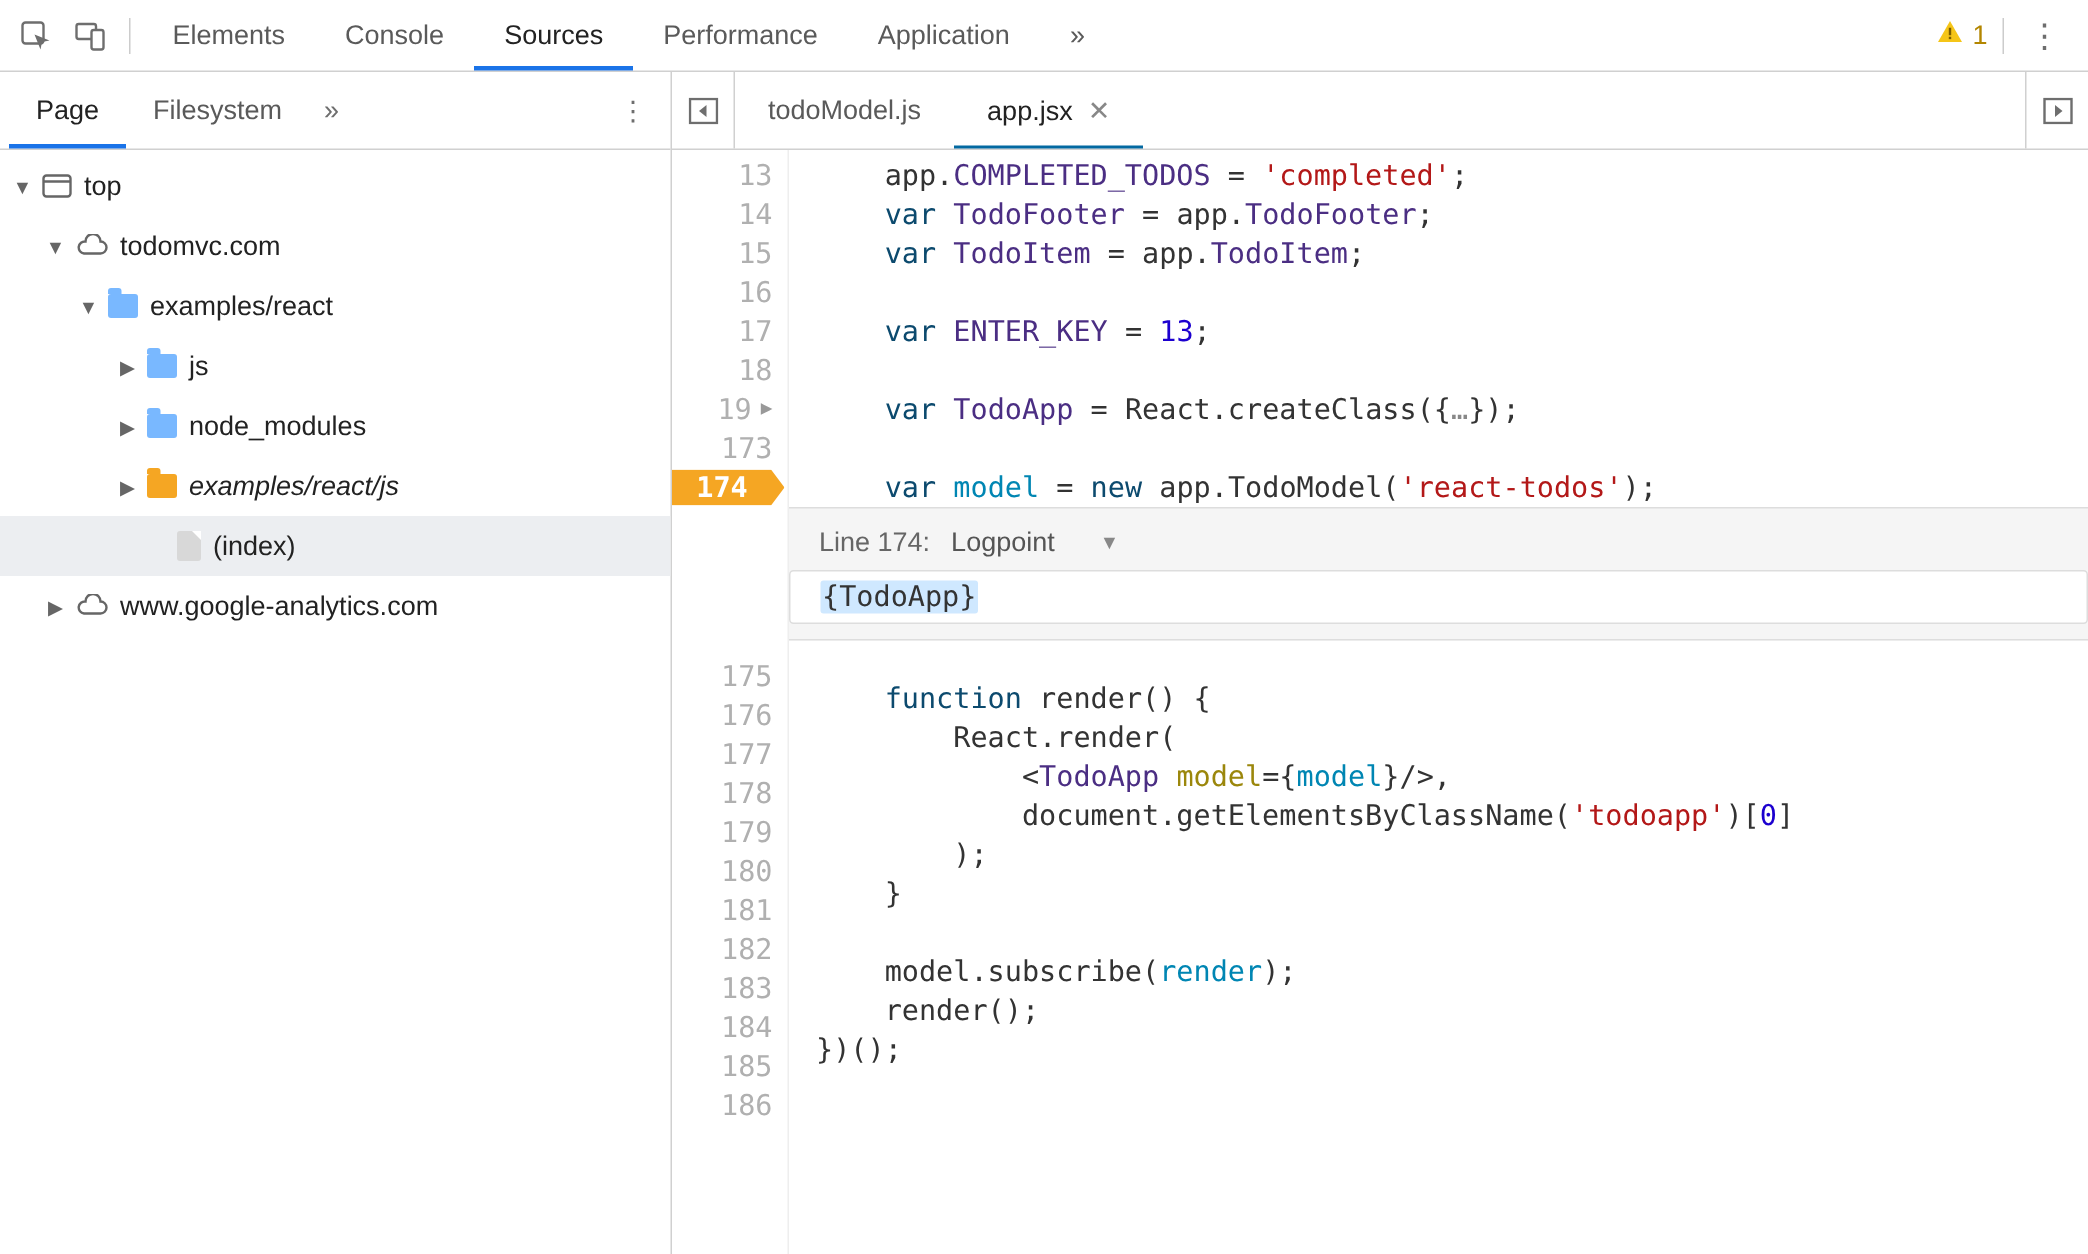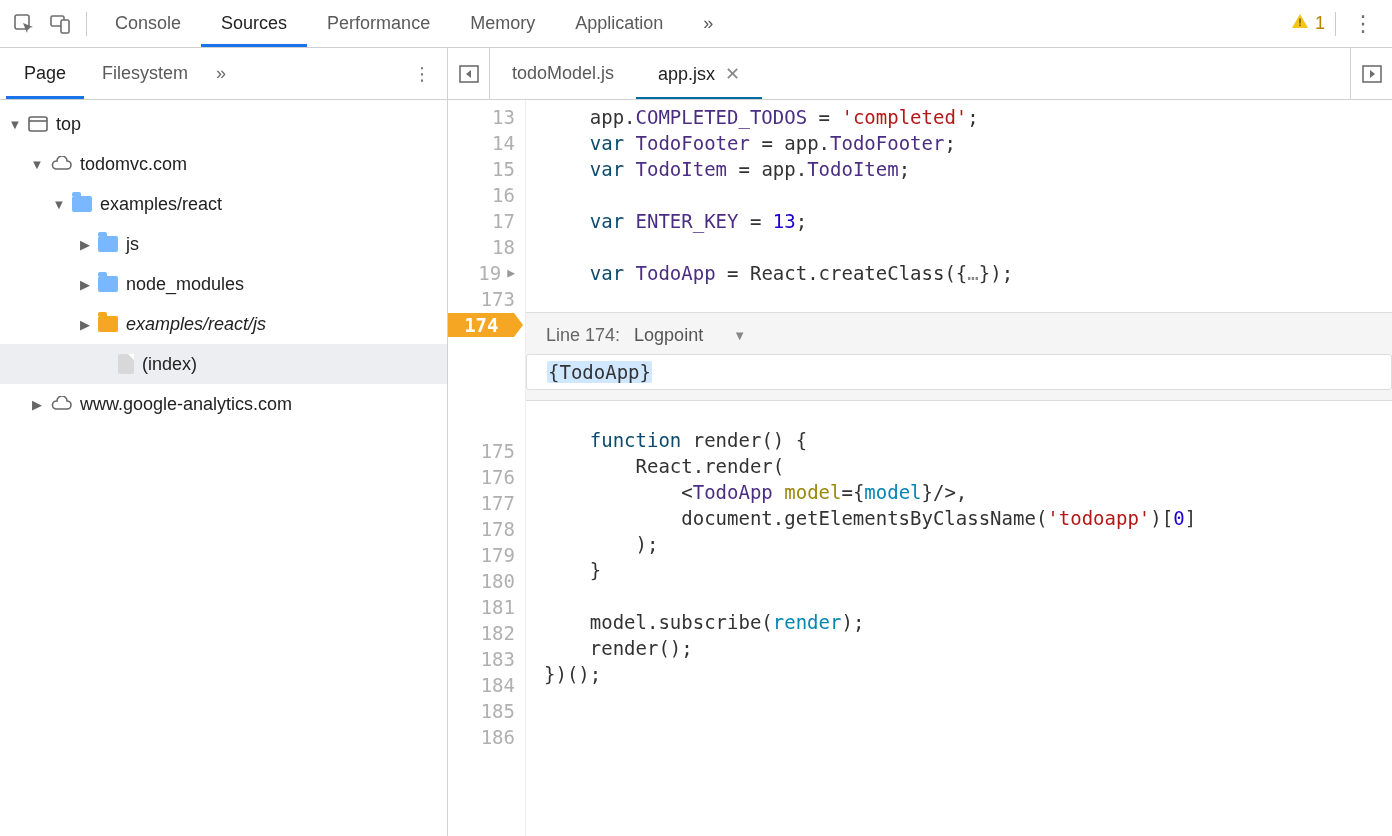--- a/index.html
+++ b/index.html
@@ -71,24 +71,24 @@
           <path d="M10 10 L20 14 L15 15 L14 20 Z" fill="#6e6e6e" stroke="none"></path>
         </svg>
     </div>
     <div class="icon-btn">
       <svg width="22" height="22" viewBox="0 0 22 22" fill="none" stroke="#6e6e6e" stroke-width="1.6">
           <rect x="2" y="3" width="13" height="10" rx="1.5"></rect>
           <rect x="12" y="7" width="8" height="13" rx="1.5" fill="#fff"></rect>
         </svg>
     </div>
     <div style="width:1px;height:24px;background:#ccc;margin:0 8px;"></div>
+    <div class="tab">Elements</div>
     <div class="tab">Console</div>
     <div class="tab active">Sources</div>
     <div class="tab">Performance</div>
-    <div class="tab">Memory</div>
     <div class="tab">Application</div>
     <div class="tab">»</div>
     <div class="spacer"></div>
     <div class="top-right">
       <div class="warn">
         <span class="warn-tri"><svg width="18" height="18" viewBox="0 0 18 18">
               <path d="M9 2 L17 16 H1 Z" fill="#f5c518"></path>
               <rect x="8.2" y="6.5" width="1.6" height="5" fill="#7a5c00"></rect>
               <rect x="8.2" y="12.5" width="1.6" height="1.6" fill="#7a5c00"></rect>
             </svg></span>
@@ -271,20 +271,21 @@
         </div>
         <div class="code">
           <div class="cline"><span>    app.</span><span class="prop">COMPLETED_TODOS</span><span> = </span><span class="str">'completed'</span><span>;</span></div>
           <div class="cline"><span>    </span><span class="kw">var</span><span> </span><span class="prop">TodoFooter</span><span> = app.</span><span class="prop">TodoFooter</span><span>;</span></div>
           <div class="cline"><span>    </span><span class="kw">var</span><span> </span><span class="prop">TodoItem</span><span> = app.</span><span class="prop">TodoItem</span><span>;</span></div>
           <div class="cline"></div>
           <div class="cline"><span>    </span><span class="kw">var</span><span> </span><span class="prop">ENTER_KEY</span><span> = </span><span class="num">13</span><span>;</span></div>
           <div class="cline"></div>
           <div class="cline"><span>    </span><span class="kw">var</span><span> </span><span class="prop">TodoApp</span><span> = React.</span><span class="fn">createClass</span><span>({</span><span class="ghost">…</span><span>});</span></div>
           <div class="cline"></div>
+          <div class="cline"><span>    </span><span class="kw">var</span><span> </span><span class="var">model</span><span> = </span><span class="kw">new</span><span> app.</span><span class="fn">TodoModel</span><span>(</span><span class="str">'react-todos'</span><span>);</span></div>
 
           <div class="bp-editor">
             <div class="bp-head">
               <span class="lp-label">Line 174:</span>
               <span class="bp-dd">
                 <span>Logpoint</span>
                 <span class="dd-tri">▼</span>
               </span>
             </div>
             <div class="bp-input"><span class="hltok">{TodoApp}</span></div>

